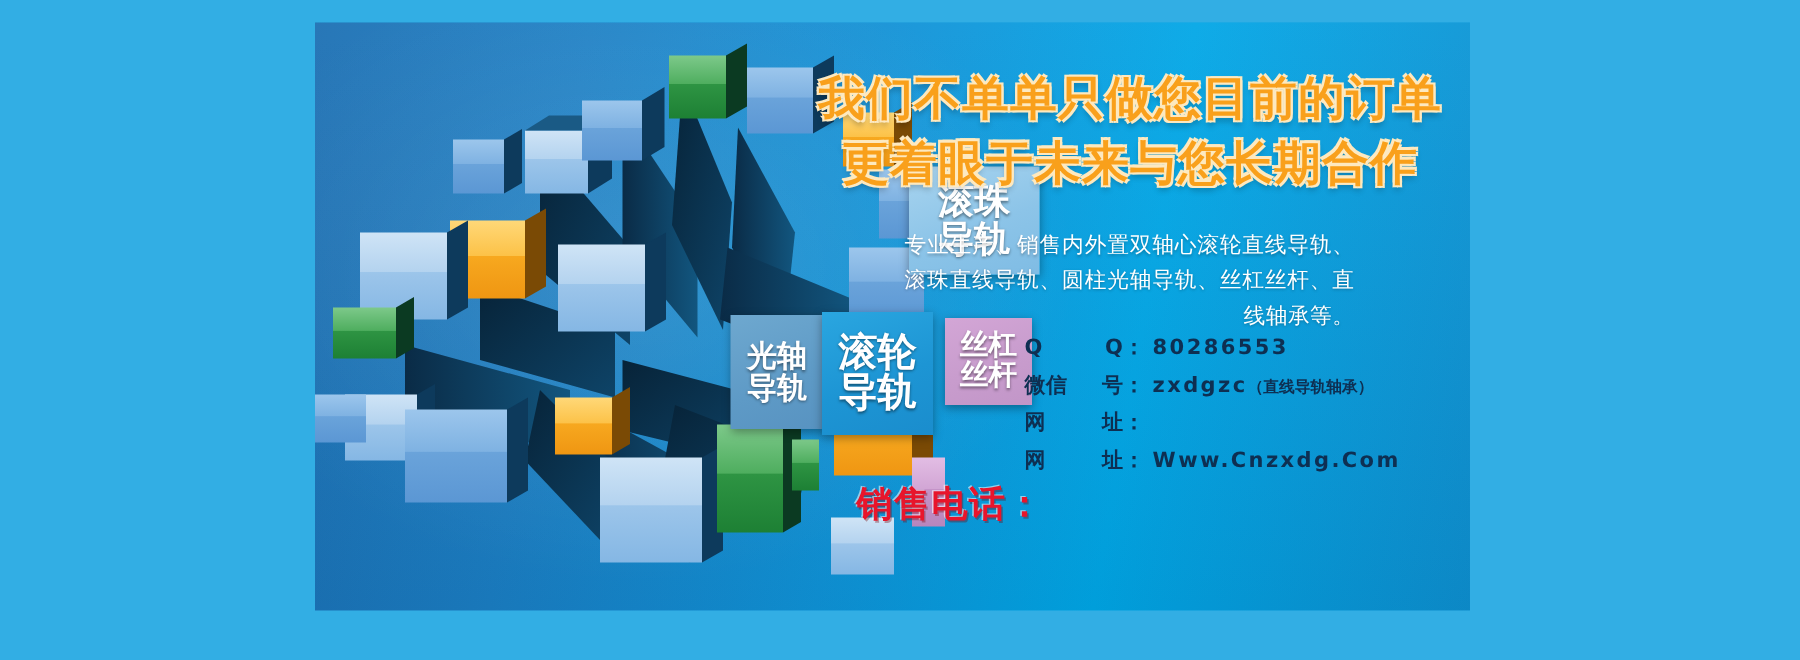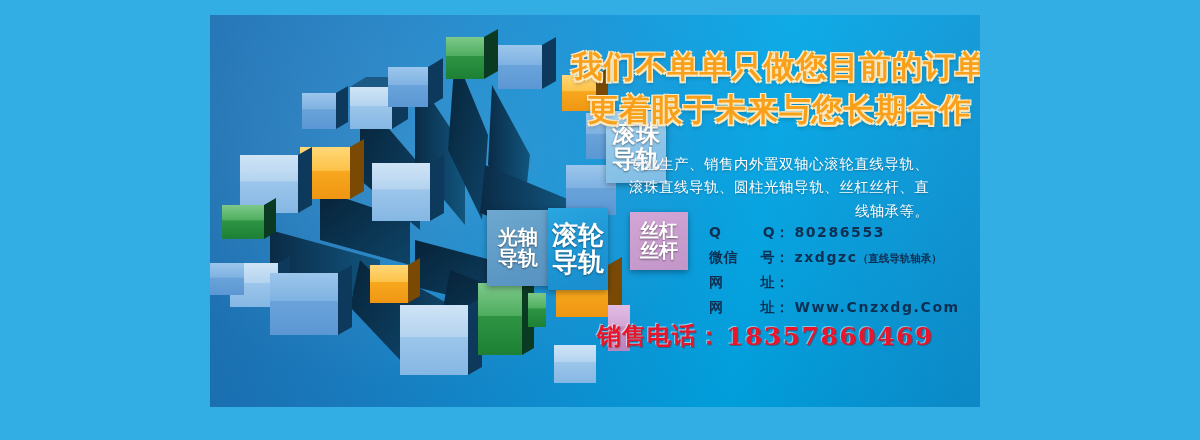--- a/index.html
+++ b/index.html
@@ -29,31 +29,31 @@
   .art svg{display:block;}
 
   
   .chip{
     position:absolute;display:flex;flex-direction:column;align-items:center;
     justify-content:center;color:#ffffff;font-weight:bold;line-height:1.04;
     text-shadow:0 1px 2px rgba(0,0,0,.45);
     box-shadow:0 2px 6px rgba(0,0,0,.35);
   }
   .chip span{display:block;white-space:nowrap;}
-  #chip-gunzhu{left:396px;top:96px;width:60px;height:72px;font-size:24px;
+  #chip-gunzhu{left:396px;top:96px;width:87px;height:72px;font-size:24px;
     background:linear-gradient(160deg,#a8d4ef 0%,#8cc4e8 55%,#7fbce4 100%);}
   #chip-guangzhou{left:277px;top:195px;width:62px;height:76px;font-size:20px;
     background:linear-gradient(160deg,#6ea8cf 0%,#5e9ac6 60%,#5893c1 100%);}
-  #chip-gunlun{left:338px;top:193px;width:60px;height:82px;font-size:26px;
+  #chip-gunlun{left:338px;top:193px;width:74px;height:82px;font-size:26px;
     background:linear-gradient(160deg,#2aa6e0 0%,#1d95d4 55%,#1a8dcd 100%);}
   #chip-sigang{left:420px;top:197px;width:58px;height:58px;font-size:19px;
     background:linear-gradient(160deg,#d3a6d6 0%,#c89ccd 55%,#c296c8 100%);}
 
   
-  .right{position:absolute;left:357px;top:0;width:425px;height:320px;}
+  .right{position:absolute;left:331px;top:0;width:425px;height:320px;}
 
   .headline{position:absolute;left:0;top:30px;width:425px;text-align:center;}
   .headline div{
     font-size:31px;font-weight:bold;letter-spacing:1px;line-height:1.38;
     color:#f9a01b;
     text-shadow:
       -1.5px -1.5px 0 #fde9c0, 1.5px -1.5px 0 #fde9c0,
       -1.5px 1.5px 0 #fde9c0, 1.5px 1.5px 0 #fde9c0,
       0 3px 4px rgba(0,0,0,.30);
     white-space:nowrap;
@@ -68,21 +68,21 @@
 
   .contact{position:absolute;left:142px;top:210px;width:270px;color:#0e2f52;
     font-size:14px;line-height:1.0;letter-spacing:.4px;}
   .crow{display:flex;align-items:baseline;margin-bottom:11px;white-space:nowrap;}
   .clabel{width:66px;display:inline-flex;justify-content:space-between;font-weight:bold;}
   .clabel i{font-style:normal;}
   .ccolon{margin:0 5px 0 0;font-weight:bold;}
   .cval{font-weight:bold;letter-spacing:1.6px;text-align:center;}
   .cnote{font-size:10.5px;letter-spacing:0;font-weight:bold;}
 
-  .phone{position:absolute;left:30px;top:305px;display:flex;align-items:center;
+  .phone{position:absolute;left:30px;top:305px;display:flex;align-items:flex-start;
     white-space:nowrap;}
   .phone .plabel{
     font-size:24px;font-weight:bold;color:#e8152b;letter-spacing:1px;
     text-shadow:-1px -1px 0 rgba(255,255,255,.55),1px 1px 0 rgba(120,0,0,.35);
   }
   .phone .pnum{
     font-size:25px;font-weight:bold;color:#e8152b;letter-spacing:1.5px;
     font-family:"DejaVu Serif","Liberation Serif",serif;
     text-shadow:-1px -1px 0 rgba(255,255,255,.45),1px 1px 0 rgba(120,0,0,.35);
     margin-left:4px;
@@ -286,18 +286,17 @@
             <i>址</i>
           </span>
           <span class="ccolon">：</span>
           <span class="cval">Www.Cnzxdg.Com</span>
         </div>
 
       </div>
 
       <div class="phone">
         <span class="plabel">销售电话：</span>
-        <span class="pnum">18357860469</span>
       </div>
 
     </div>
   </div>
 </div>
 
 </body></html>

